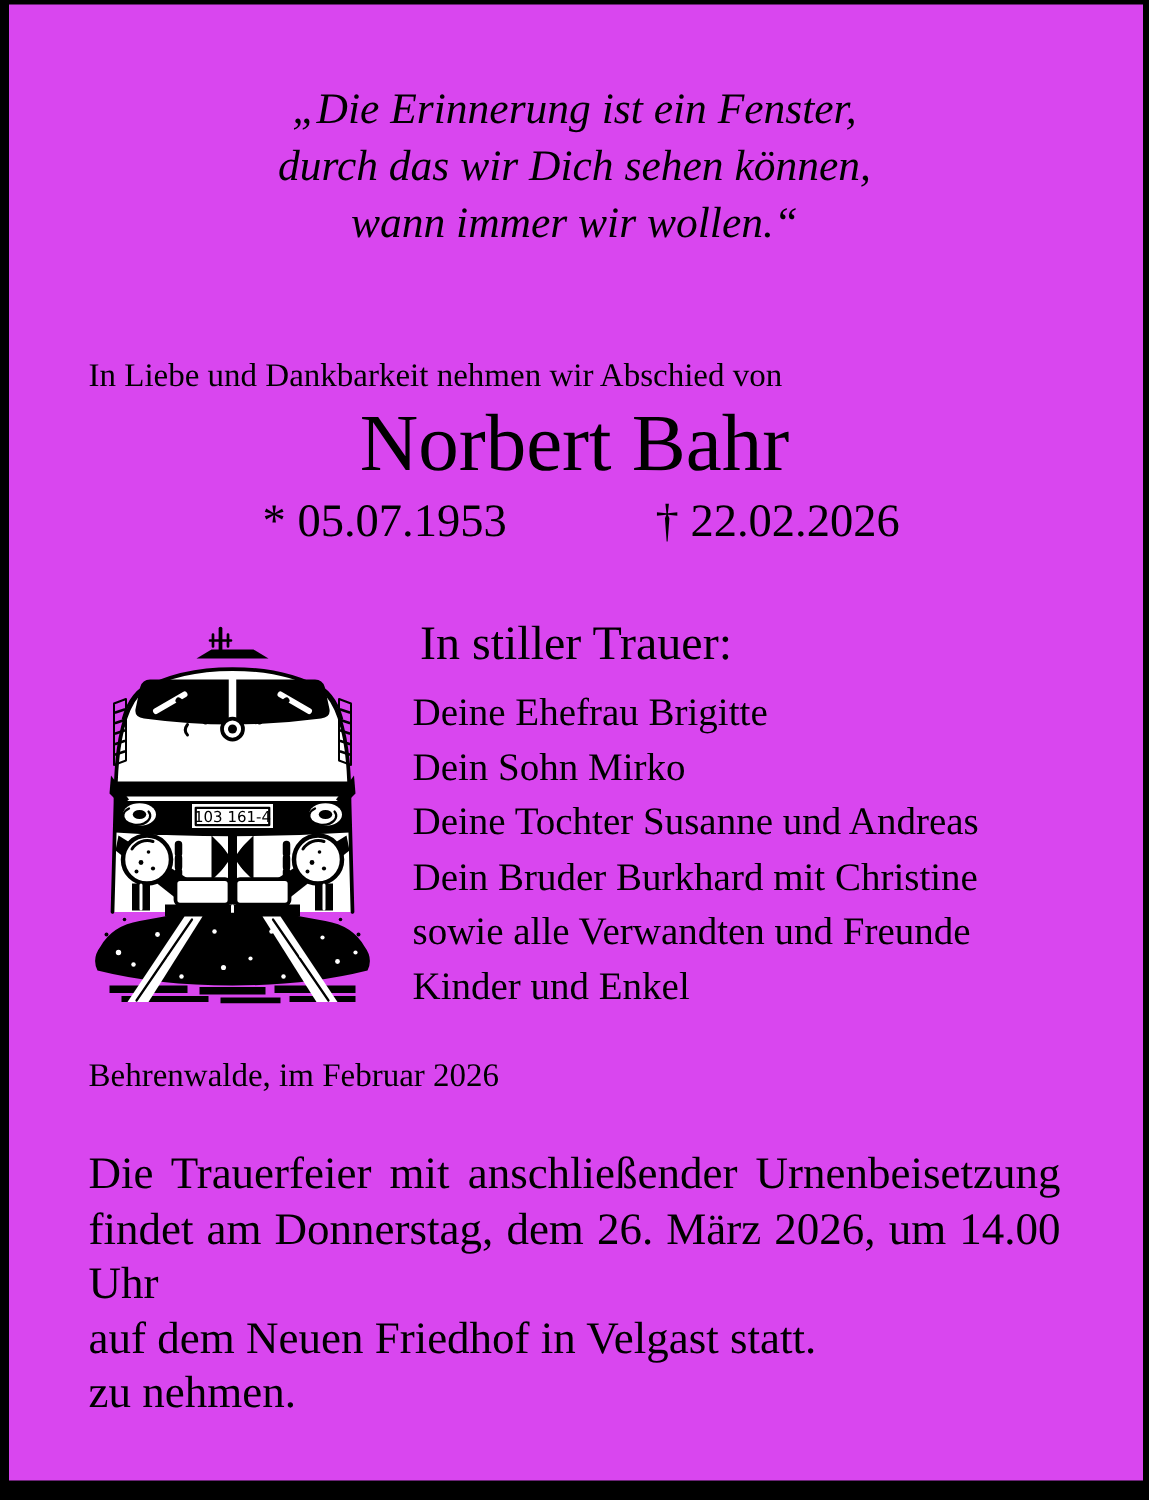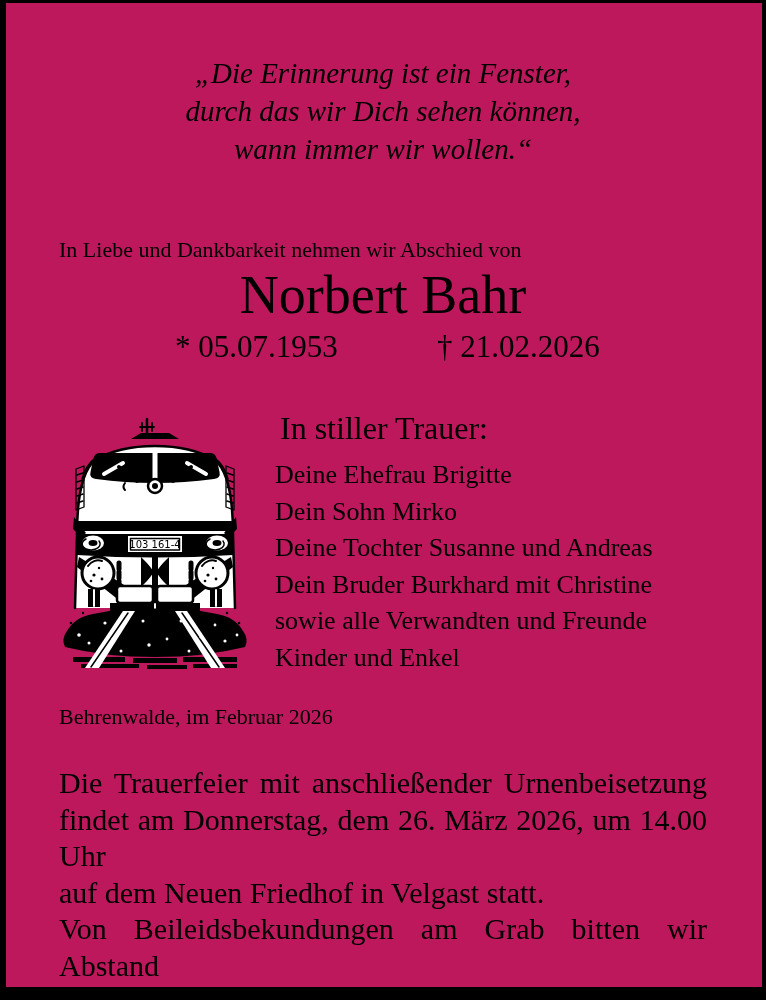--- a/index.html
+++ b/index.html
@@ -1,18 +1,18 @@
 <!DOCTYPE html>
 <html><head>
 <meta charset="utf-8">
 <style>
   html,body { margin:0; padding:0; background:#888; }
   .page {
     position:relative; width:766px; height:1000px; margin:0 auto;
-    background:#be185d; color:#000; overflow:hidden;
+    background:#d946ef; color:#000; overflow:hidden;
     font-family:"Liberation Serif", serif;
   }
   .frame {
     position:absolute; inset:0; pointer-events:none;
     border:solid #000; border-width:3px 4px 13px 6px;
     box-sizing:border-box;
   }
   .quote {
     position:absolute; top:54px; left:0; width:100%;
     text-align:center; font-style:italic;
@@ -61,21 +61,21 @@
     <div>„Die Erinnerung ist ein Fenster,</div>
     <div>durch das wir Dich sehen können,</div>
     <div>wann immer wir wollen.“</div>
   </div>
 
   <div class="farewell">In Liebe und Dankbarkeit nehmen wir Abschied von</div>
 
   <div class="name">Norbert Bahr</div>
 
   <div class="date birth">* 05.07.1953</div>
-  <div class="date death">† 21.02.2026</div>
+  <div class="date death">† 22.02.2026</div>
 
   <svg class="train" viewBox="0 0 200 252" xmlns="http://www.w3.org/2000/svg">
     <g stroke="#000" fill="none" stroke-linecap="round" stroke-linejoin="round">
 
       <line x1="92" y1="2" x2="92" y2="20" stroke-width="2.5"></line>
       <path d="M85 10 h14 M87 6 v8 M92 4 v10 M97 6 v8" stroke-width="1.8"></path>
       <path d="M76 22 L124 22 L114 16 L86 16 Z" fill="#000" stroke="none"></path>
 
       <path d="M20 191 L22 118 Q22 58 40 43 Q64 29 100 29 Q136 29 160 43 Q178 58 178 118 L180 191" stroke-width="2.5" fill="#fff"></path>
       <path d="M27 62 Q32 44 46 38 M173 62 Q168 44 154 38" stroke-width="1.5"></path>
@@ -201,16 +201,15 @@
     <div>sowie alle Verwandten und Freunde</div>
     <div>Kinder und Enkel</div>
   </div>
 
   <div class="dateline">Behrenwalde, im Februar 2026</div>
 
   <div class="closing">
     <div class="jl">Die Trauerfeier mit anschließender Urnenbeisetzung</div>
     <div class="jl">findet am Donnerstag, dem 26. März 2026, um 14.00 Uhr</div>
     <div>auf dem Neuen Friedhof in Velgast statt.</div>
-    <div class="jl">Von Beileidsbekundungen am Grab bitten wir Abstand</div>
     <div>zu nehmen.</div>
   </div>
 </div>
 
 </body></html>

